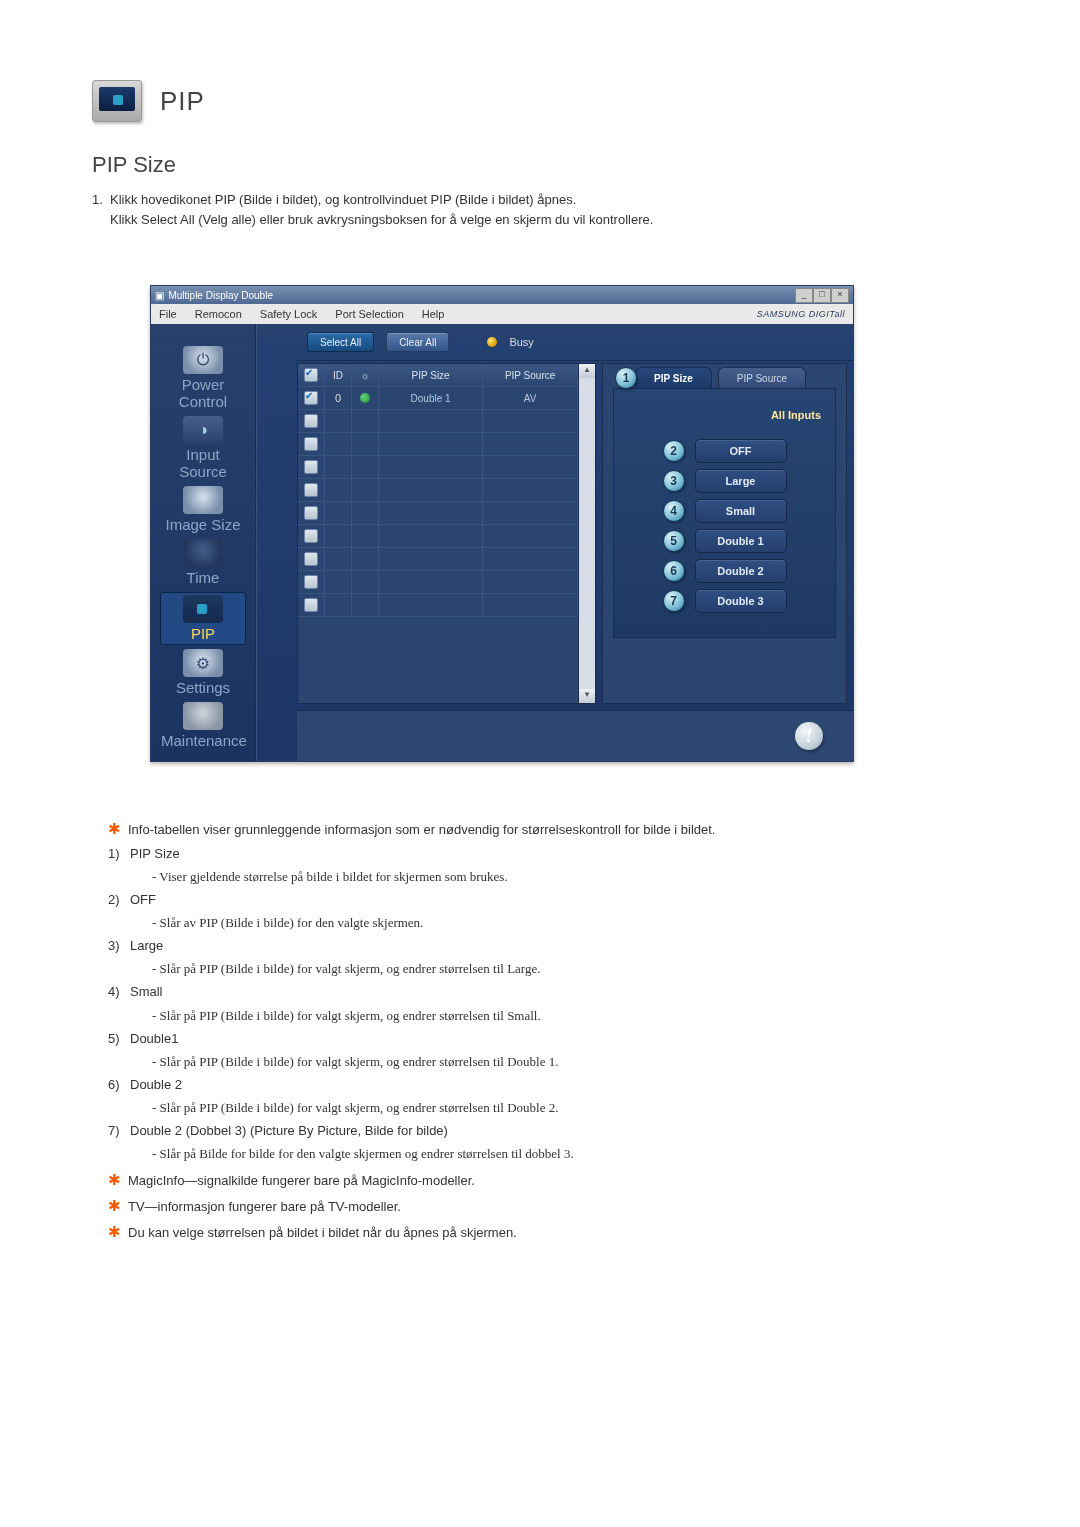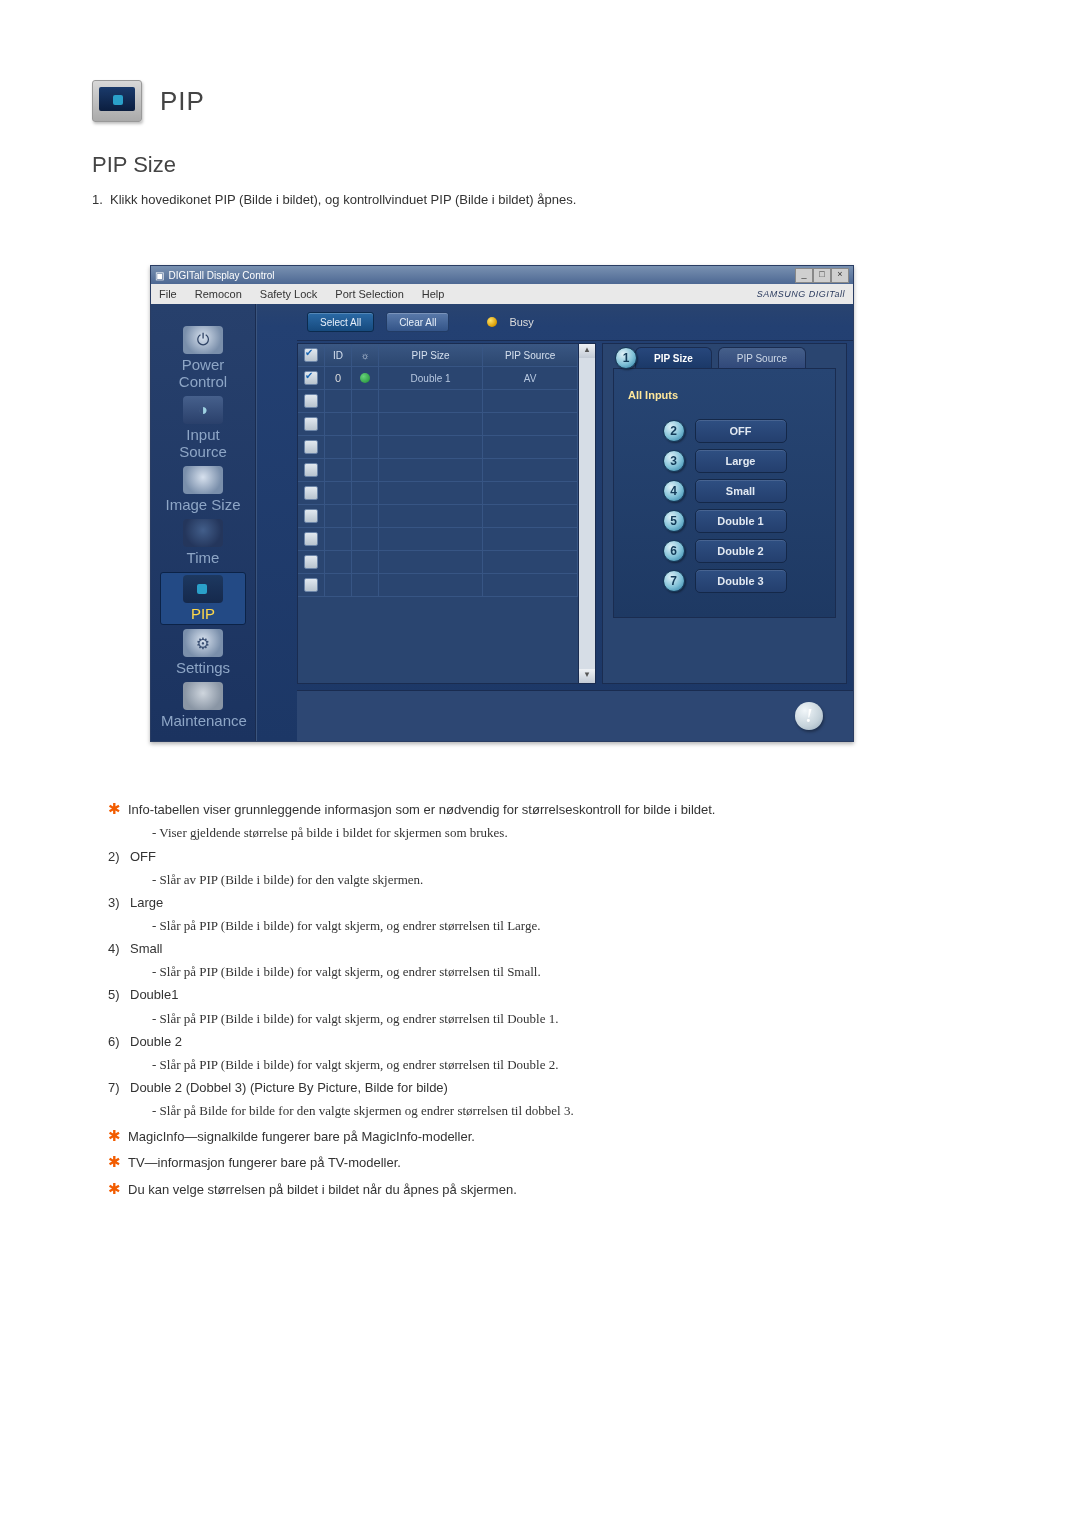--- a/index.html
+++ b/index.html
@@ -248,21 +248,21 @@
     display:flex; align-items:center; justify-content:center;
     box-shadow: 1px 1px 2px rgba(0,0,0,.4);
   }
   .tab-badge { position:absolute; top:3px; left:12px; }
   .panel-inner {
     border:1px solid #1a2c50;
     background: linear-gradient(#274573, #1e3963);
     padding: 12px 14px 18px 14px;
   }
   .allinputs {
-    text-align: left;
+    text-align: right;
     font-size: 11px;
     color:#ffe79b;
     margin: 8px 0 18px 0;
     font-weight: bold;
   }
   .optrow { display:flex; align-items:center; gap: 10px; justify-content:center; margin: 6px 0; }
   .optrow .opt {
     width: 90px; height: 22px;
     display:flex; align-items:center; justify-content:center;
     background: linear-gradient(#2f4f82, #243f6e);
@@ -306,27 +306,28 @@
   <div class="header-icon">
       <div class="spot"></div>
     </div>
   <div class="header-title">PIP</div>
 </div>
 
 <div class="section-title">PIP Size</div>
 
 <div class="intro">
   <div><span class="num">1.</span><span>Klikk hovedikonet PIP (Bilde i bildet), og kontrollvinduet PIP (Bilde i bildet) åpnes.</span></div>
+  <div style="margin-left:18px">Klikk Select All (Velg alle) eller bruk avkrysningsboksen for å velge en skjerm du vil kontrollere.</div>
 </div>
 
 <div class="app-shot">
   <div class="app-titlebar">
     <div class="left">
       <span>▣</span>
-      <span>DIGITall Display Control</span>
+      <span>Multiple Display Double</span>
     </div>
     <div class="winbtns">
       <div class="winbtn">_</div>
       <div class="winbtn">□</div>
       <div class="winbtn">×</div>
     </div>
   </div>
   <div class="app-menubar">
     <div class="menus">
       <span>File</span>
@@ -523,20 +524,21 @@
       <div class="bottombar">
         <div class="info-icon">!</div>
       </div>
     </div>
   </div>
 </div>
 
 <div class="notes">
   <div class="item"><span class="star">✱</span><span>Info-tabellen viser grunnleggende informasjon som er nødvendig for størrelseskontroll for bilde i bildet.</span></div>
 
+  <div class="item"><span class="lead">1)</span><span>PIP Size</span></div>
   <div class="item sub">- Viser gjeldende størrelse på bilde i bildet for skjermen som brukes.</div>
 
   <div class="item"><span class="lead">2)</span><span>OFF</span></div>
   <div class="item sub">- Slår av PIP (Bilde i bilde) for den valgte skjermen.</div>
 
   <div class="item"><span class="lead">3)</span><span>Large</span></div>
   <div class="item sub">- Slår på PIP (Bilde i bilde) for valgt skjerm, og endrer størrelsen til Large.</div>
 
   <div class="item"><span class="lead">4)</span><span>Small</span></div>
   <div class="item sub">- Slår på PIP (Bilde i bilde) for valgt skjerm, og endrer størrelsen til Small.</div>

